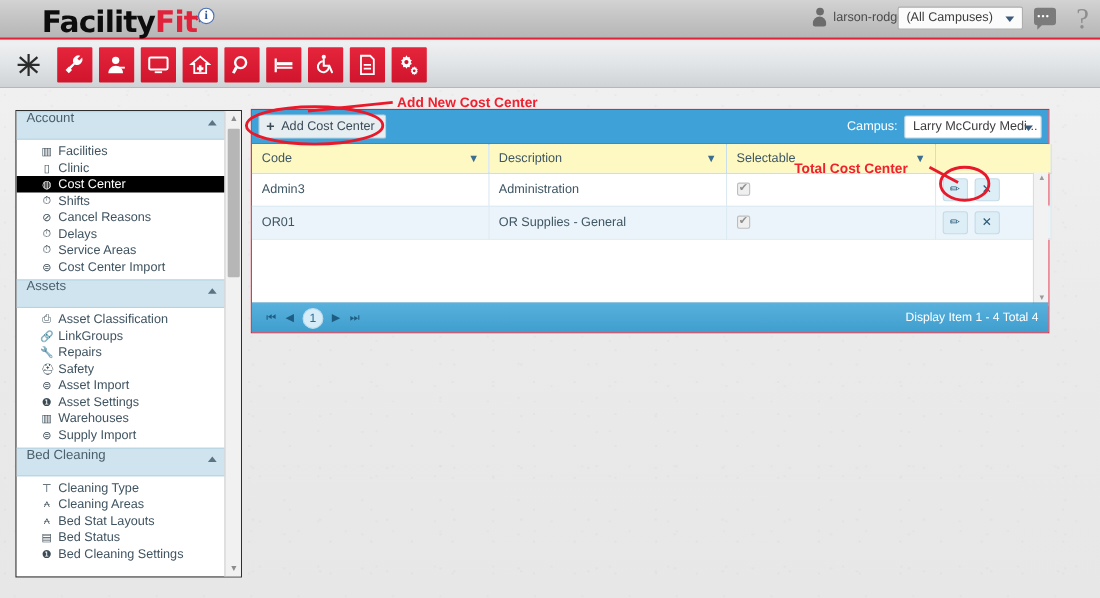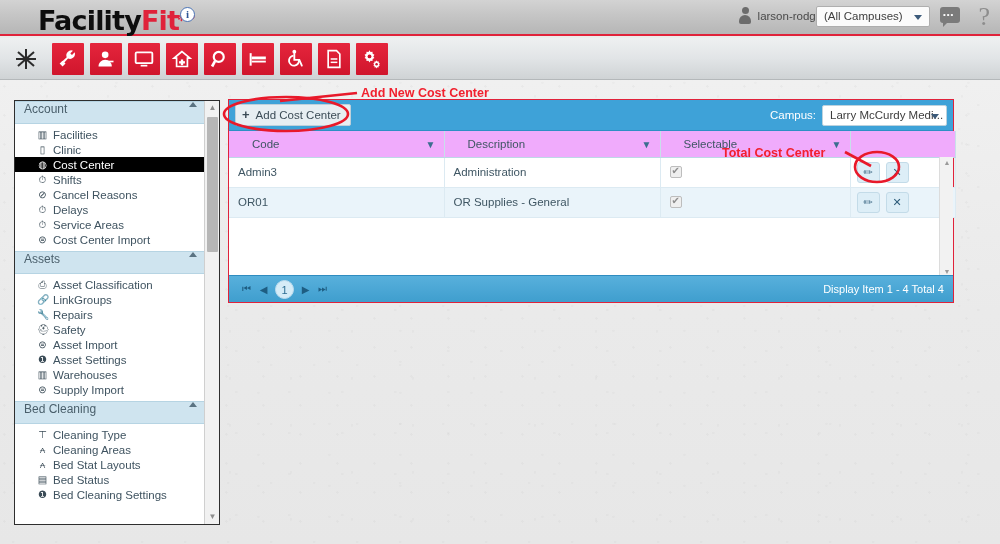--- a/index.html
+++ b/index.html
@@ -120,21 +120,21 @@
   .sb-arrow.up { top:0; }
   .sb-arrow.down { bottom:0; }
   .sb-thumb {
     position:absolute; left:2px; top:16px; width:11px; height:135px;
     background:#b6b6b6; border-radius:1px;
   }
   .sb-body { position:absolute; left:0; top:0; width:191px; height:100%; overflow:hidden; }
 
   .sb-group {
     height:23px; background:#cfe4ef; border-top:1px solid #b6d4e3; border-bottom:1px solid #b6d4e3;
-    display:flex; align-items:flex-start; padding:0 9px; position:relative;
+    display:flex; align-items:flex-end; padding:12px 9px; position:relative;
   }
   .sb-group-label { font-size:12px; color:#4a5f6b; }
   .sb-group .chev {
     position:absolute; right:9px; width:0;height:0;
     border-left:4px solid transparent;border-right:4px solid transparent;border-bottom:5px solid #5b7382;
   }
   .sb-item {
     height:15px; display:flex; align-items:center; gap:5px;
     padding-left:22px; font-size:11.5px; color:#3f5360; position:relative;
   }
@@ -164,22 +164,22 @@
   }
   .campus-lbl { font-size:11.5px; color:#fff; }
   .campus-dd {
     width:125px; height:21px; background:#fff; border:1px solid #bcd2de; border-radius:2px;
     font-size:11.5px; color:#3d3d3d; line-height:19px; padding-left:7px; position:relative;
   }
   .campus-dd .caret-sm { position:absolute; right:7px; top:8px; border-top-color:#3b5a7a; }
 
   table.grid { width:100%; border-collapse:collapse; table-layout:fixed; }
   table.grid th {
-    background:#f0abfc; height:26px; font-size:11.5px; color:#3f5663; font-weight:normal;
-    text-align:left; padding-left:23px; border-right:1px solid #c8dfea; border-bottom:1px solid #bcd8e6;
+    background:#fef9c3; height:26px; font-size:11.5px; color:#3f5663; font-weight:normal;
+    text-align:left; padding-left:9px; border-right:1px solid #c8dfea; border-bottom:1px solid #bcd8e6;
     position:relative;
   }
   table.grid th .filter-ico {
     position:absolute; right:8px; top:8px; color:#3b6e8f; font-size:10px;
   }
   table.grid td {
     height:30px; font-size:11.5px; color:#3f5663; padding-left:9px;
     border-right:1px solid #dceaf2; border-bottom:1px solid #dceaf2;
   }
   tr.alt td { background:#eaf4fa; }

